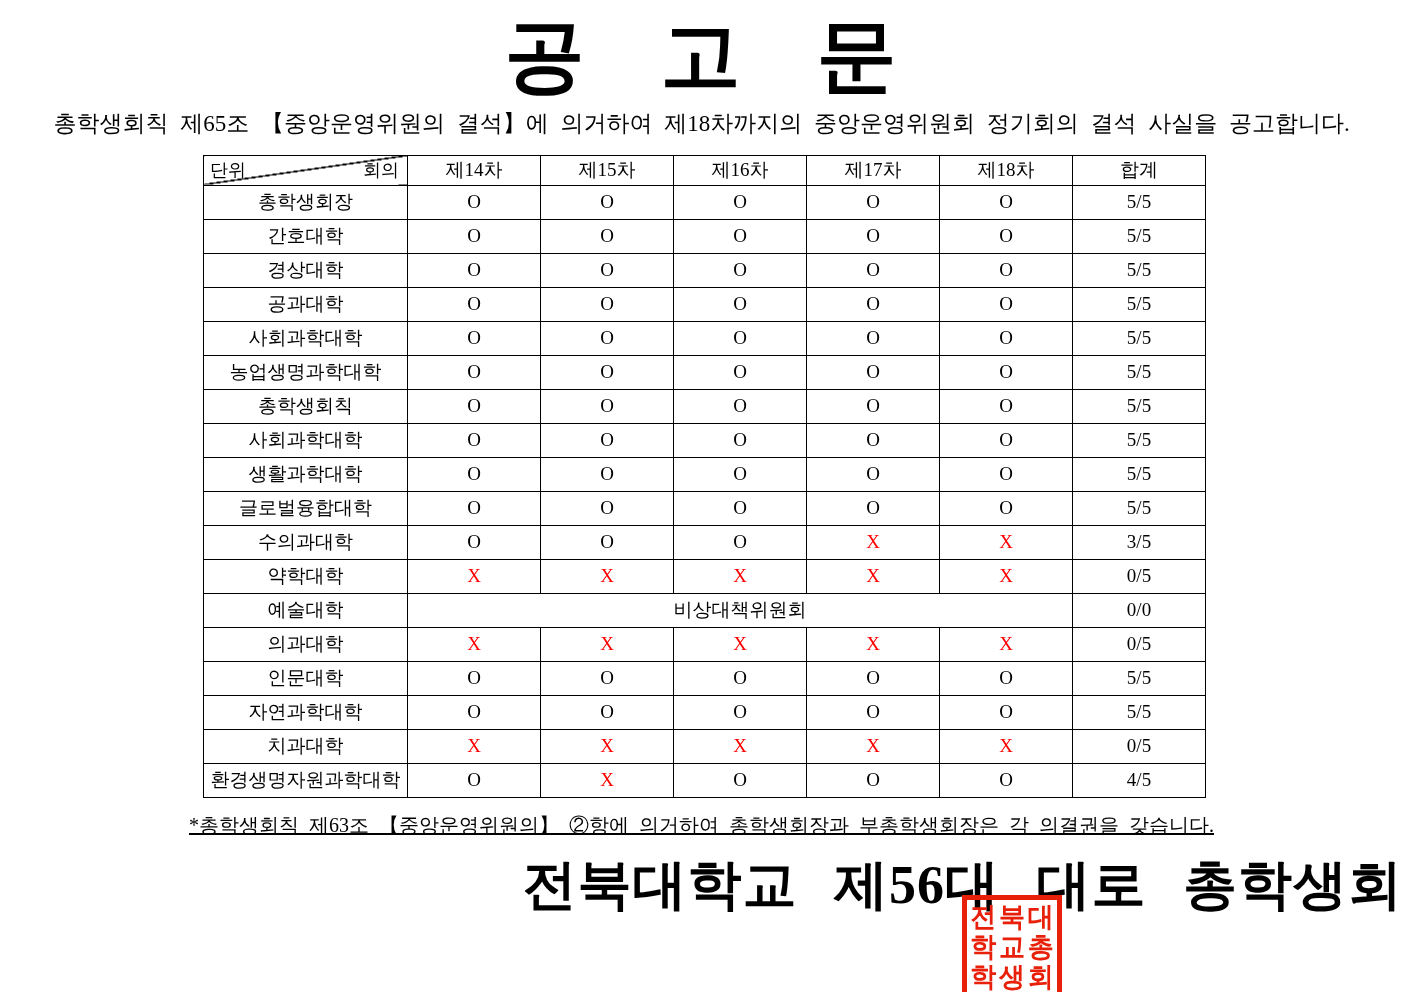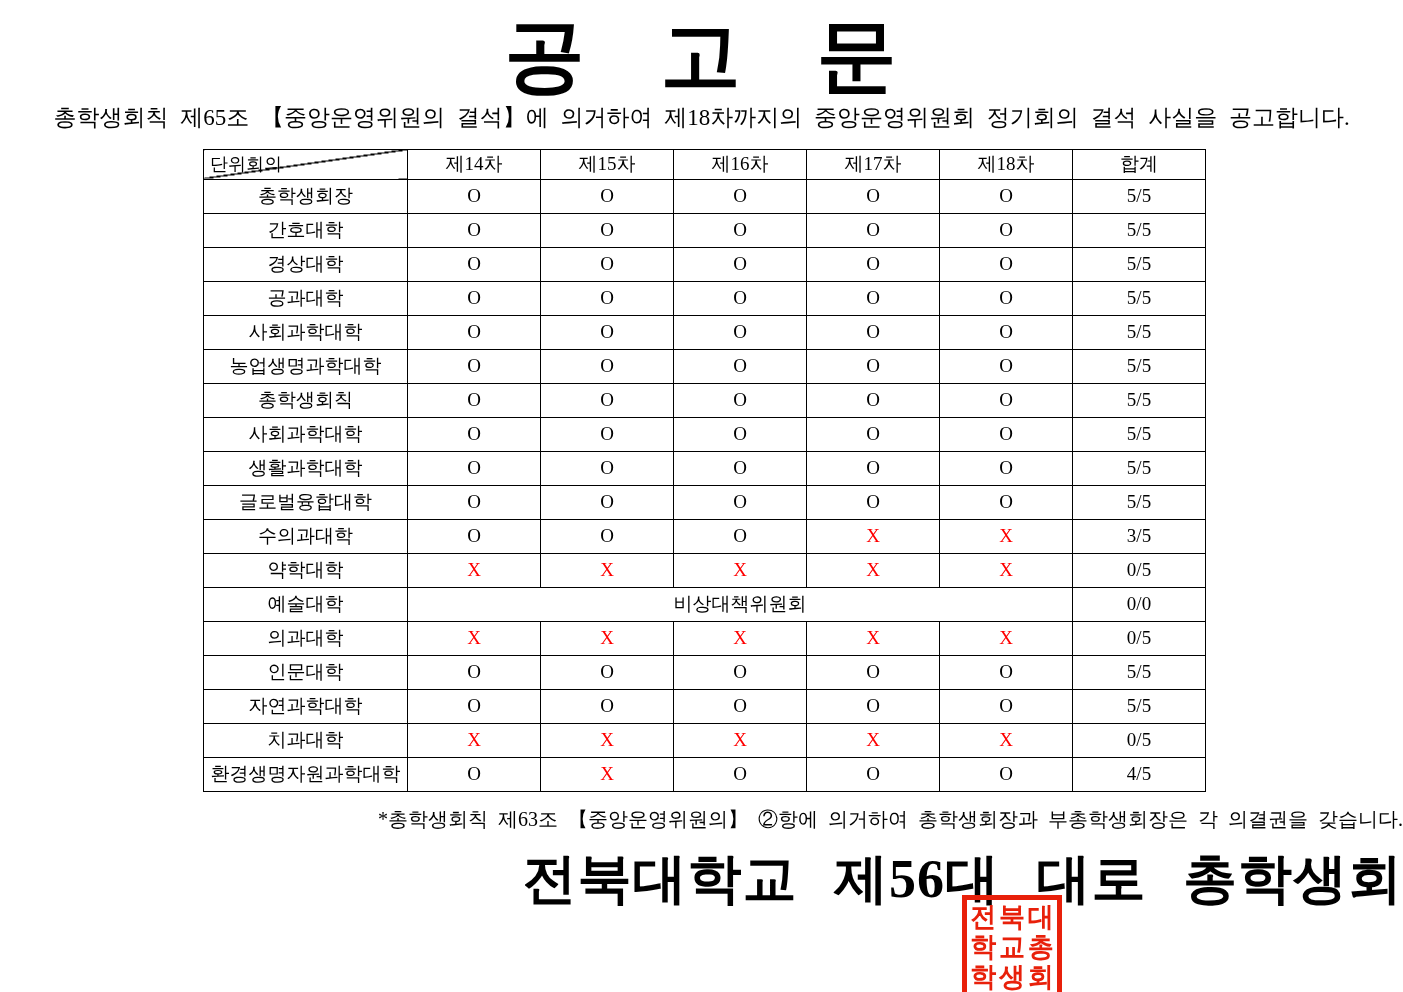--- a/index.html
+++ b/index.html
@@ -4,39 +4,39 @@
 <style>
   :root { --absent:#ff0000; --seal:#e8200a; --ink:#000000; }
   * { box-sizing: border-box; margin: 0; padding: 0; }
   html,body { width:1403px; height:992px; background:#ffffff; overflow:hidden;
               font-family:"Liberation Serif","DejaVu Serif",serif; color:var(--ink); }
   .page { position:relative; width:1403px; height:992px; }
 
   .title { text-align:center; font-size:80px; font-weight:bold; line-height:1.12;
            margin-top:12px; word-spacing:52px; letter-spacing:2px; }
 
-  .subtitle { text-align:center; font-size:23px; word-spacing:6px; white-space:nowrap; }
+  .subtitle { text-align:center; font-size:23px; margin-top:6px; word-spacing:6px; white-space:nowrap; }
 
   table.attendance { border-collapse:collapse; table-layout:fixed; width:1002px;
                      margin:16px 0 0 203px; }
   table.attendance th, table.attendance td { border:1.5px solid #000; overflow:hidden; }
   table.attendance thead th { height:30px; font-size:19px; font-weight:normal; text-align:center; vertical-align:middle; }
   table.attendance tbody td { height:34px; font-size:19px; text-align:center; vertical-align:middle; }
   td.label { font-size:19px; }
   td.mark  { font-size:18px; }
   td.mark.absent { color:var(--absent); }
 
   th.corner { position:relative; padding:0 8px 0 6px;
               background:linear-gradient(to bottom right,
                 transparent calc(50% - 0.8px), #000 calc(50% - 0.8px),
                 #000 calc(50% + 0.8px), transparent calc(50% + 0.8px)); }
-  th.corner .corner-wrap { display:flex; align-items:center; height:100%; }
+  th.corner .corner-wrap { display:flex; justify-content:space-between; align-items:center; height:100%; }
   th.corner span { font-size:18px; background:transparent; }
 
-  .footnote { text-align:right; font-size:20px; margin-top:14px; word-spacing:5px; white-space:nowrap; }
+  .footnote { text-align:center; font-size:20px; margin-top:14px; word-spacing:5px; white-space:nowrap;text-decoration:underline; }
 
   .signature { text-align:right; font-size:54px; font-weight:bold; margin-top:10px;
                word-spacing:22px; letter-spacing:1px; }
 
   .seal { position:absolute; left:962px; top:883px; width:100px; height:106px;
           border:5px solid var(--seal); padding:3px 2px;
           display:grid; grid-template-columns:repeat(3,1fr); grid-template-rows:repeat(3,1fr);
           background:transparent; }
   .seal span { display:flex; align-items:center; justify-content:center;
                color:var(--seal); font-size:26px; font-weight:bold; line-height:1;

